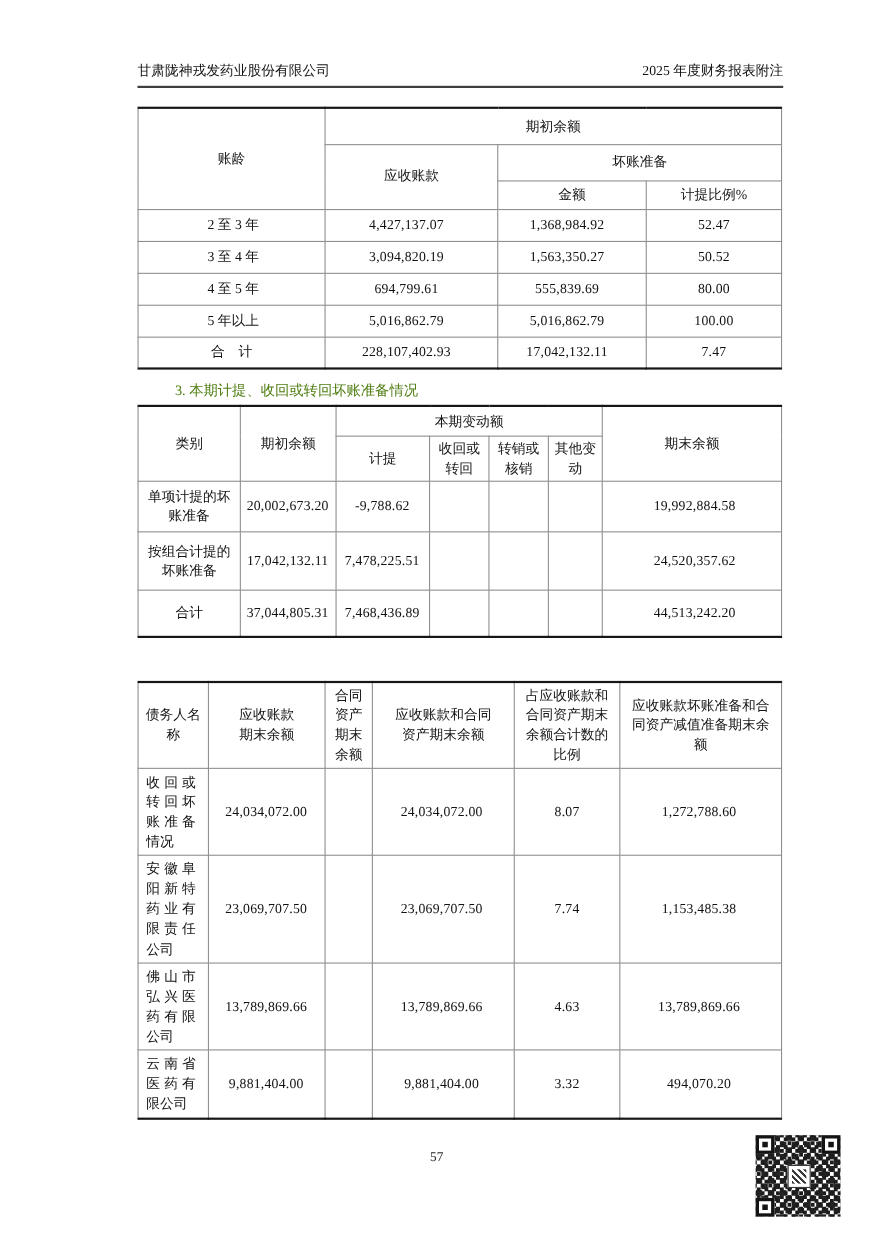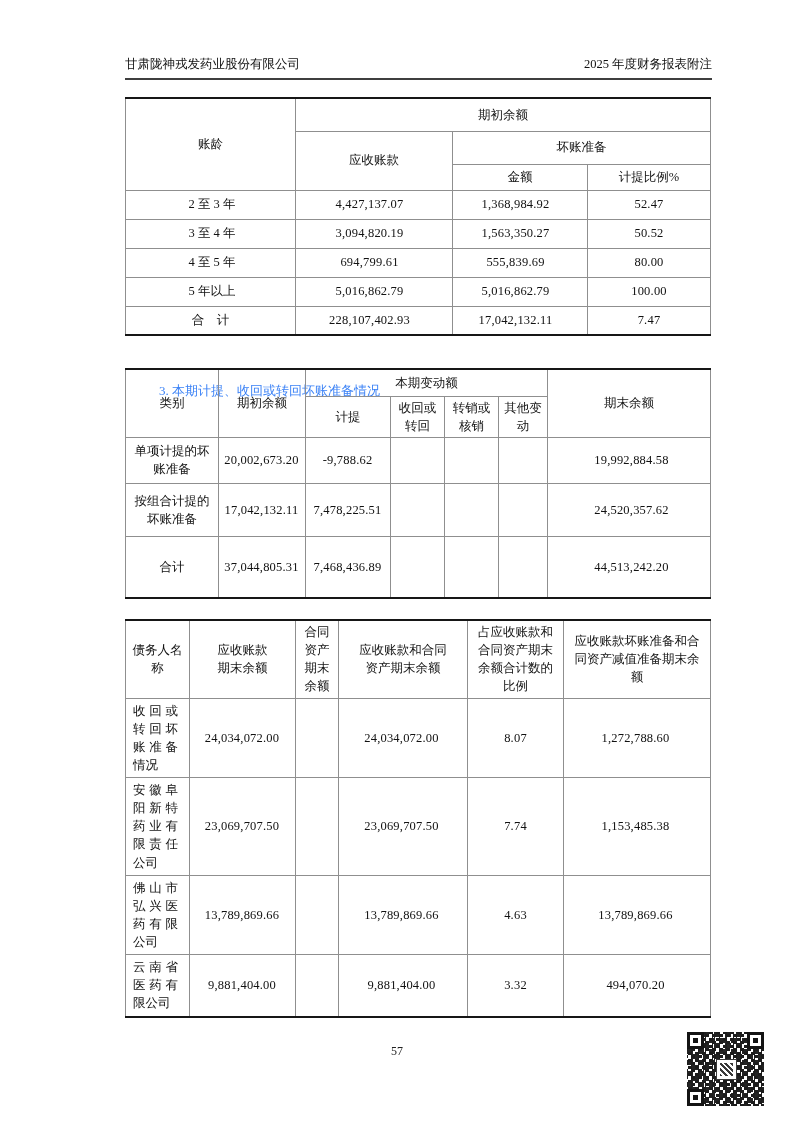--- a/index.html
+++ b/index.html
@@ -21,21 +21,21 @@
   .c{text-align:center;} .r{text-align:center;} .l{text-align:center;}
   .pr14{padding-right:14px !important;} .pr8{padding-right:8px !important;}
   .pr2{padding-right:2px !important;padding-left:1px !important;}
   .pl8{padding-left:8px !important;} .pl10{padding-left:10px !important;}
   .num{font-size:12px;letter-spacing:0.2px;white-space:nowrap;}
   .debtor{text-align:justify;padding:3px 11px 3px 7px !important;line-height:1.55;}
   .hpad td{color:#141414;}
   .wide-pad{padding-left:16px !important;padding-right:16px !important;}
   .narrow span{display:inline-block;max-width:60px;}
 
-  .sec-title{position:absolute;left:159px;font-size:13px;color:#3b82f6;margin-top:36px;}
+  .sec-title{position:absolute;left:159px;font-size:13px;color:#4d7c0f;}
 
   .pageno{position:absolute;left:0;top:1044px;width:794px;text-align:center;
           font-size:12px;color:#222;}
 
   
   .qr{position:absolute;left:687px;top:1032px;width:77px;height:74px;background:
       repeating-conic-gradient(#1c1c1c 0% 25%, transparent 0% 50%) 1px 2px/7px 7px,
       repeating-conic-gradient(#232323 0% 25%, #ffffff 0% 50%) 0 0/11px 11px;}
   .fp{position:absolute;width:17px;height:17px;background:#fff;border:3px solid #141414;box-sizing:border-box;}
   .fp::after{content:"";position:absolute;left:3px;top:3px;width:5px;height:5px;background:#141414;}
@@ -143,21 +143,21 @@
     </tr>
     <tr style="height:53px;">
       <td class="l">按组合计提的坏账准备</td>
       <td class="r pr2 num">17,042,132.11</td>
       <td class="r pr2 num">7,478,225.51</td>
       <td></td>
       <td></td>
       <td></td>
       <td class="l pl10 num">24,520,357.62</td>
     </tr>
-    <tr style="height:62px;">
+    <tr style="height:43px;">
       <td class="c">合计</td>
       <td class="r pr2 num">37,044,805.31</td>
       <td class="r pr2 num">7,468,436.89</td>
       <td></td>
       <td></td>
       <td></td>
       <td class="l pl10 num">44,513,242.20</td>
     </tr>
   </tbody>
     </table>

